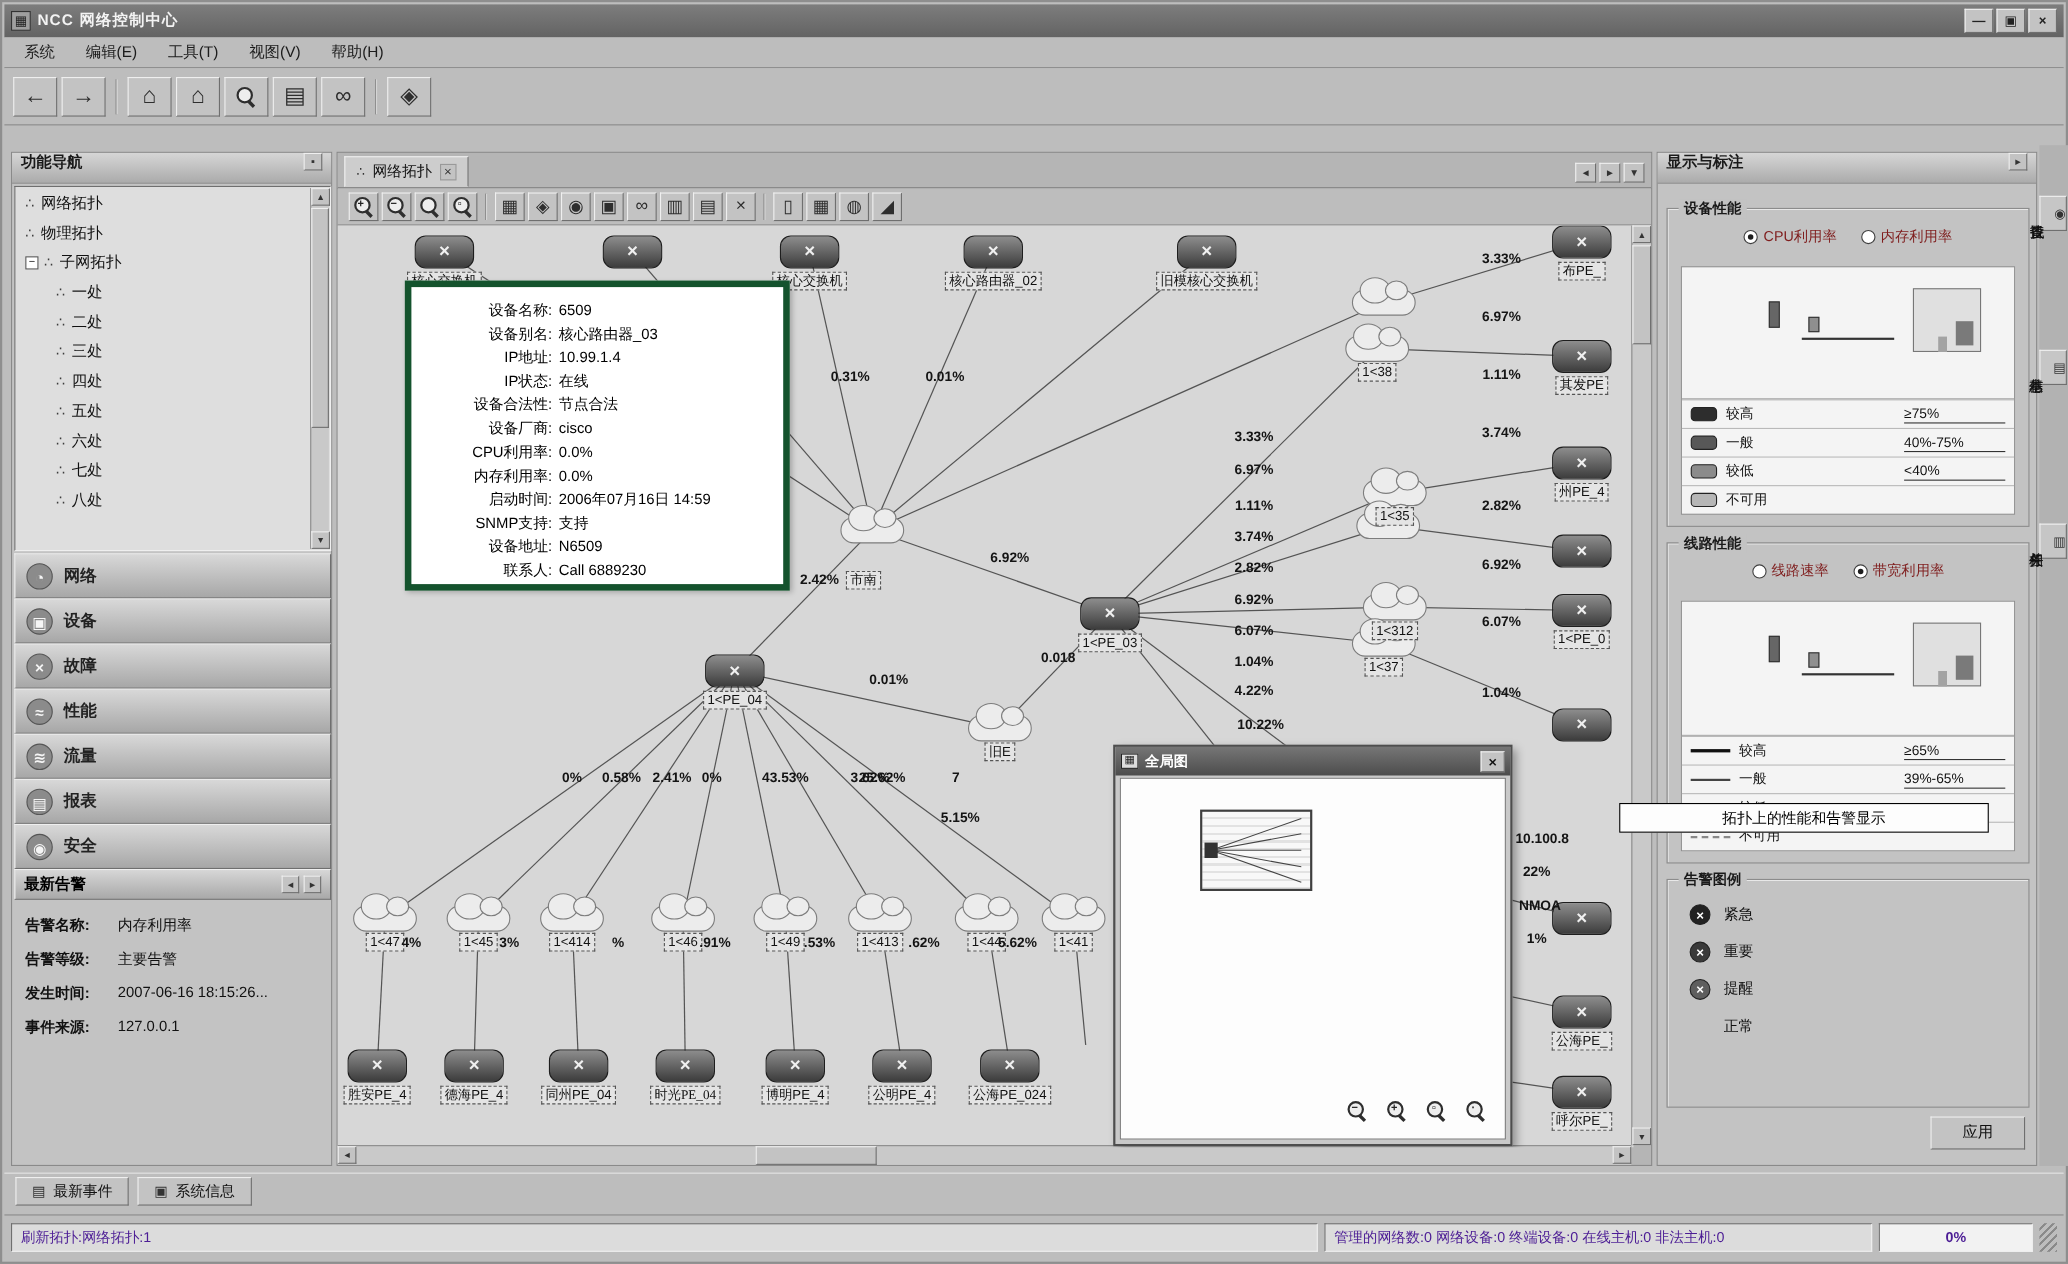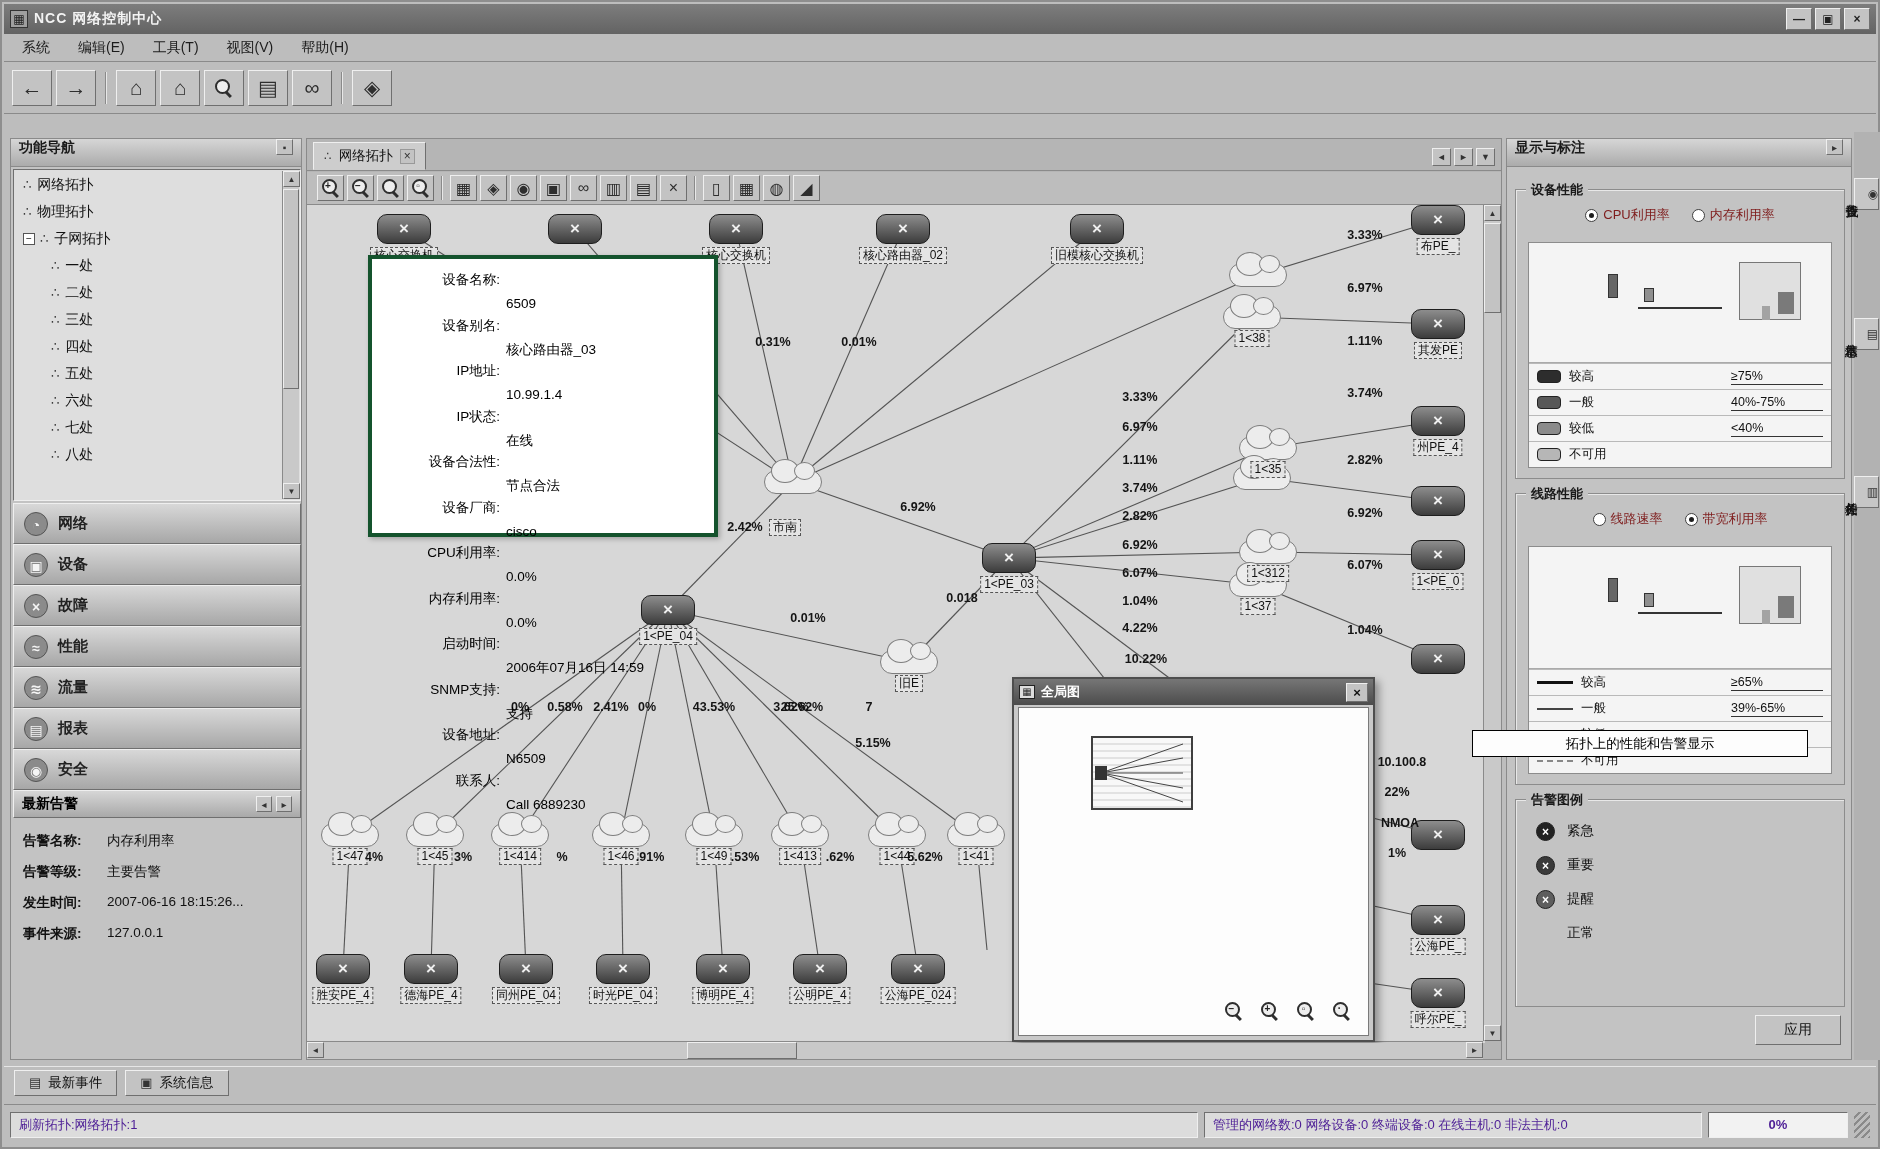--- a/index.html
+++ b/index.html
@@ -85,24 +85,24 @@
   .cloud::before{content:"";position:absolute;left:6px;top:-12px;width:26px;height:22px;background:#ececec;border:1px solid #7d7d7d;border-radius:50%;}
   .cloud::after{content:"";position:absolute;left:29px;top:-9px;width:19px;height:16px;background:#ececec;border:1px solid #7d7d7d;border-radius:50%;}
   .router{position:absolute;transform:translate(-50%,-50%);width:54px;height:30px;z-index:3;
     background:linear-gradient(180deg,#8d8d8d,#3c3c3c);border:1px solid #1e1e1e;border-radius:10px;
     color:#f0f0f0;font-weight:bold;font-size:17px;line-height:27px;text-align:center;}
   .router::after{content:"×";}
   .nlabel{position:absolute;transform:translate(-50%,0);background:#e4e4e4;border:1px dashed #555;
     padding:0 3px;font-size:12px;line-height:15px;white-space:nowrap;color:#111;z-index:4;}
   .pct{position:absolute;transform:translate(-50%,-50%);font-size:12.5px;font-weight:bold;color:#141414;white-space:nowrap;z-index:5;}
   #device-tooltip{position:absolute;left:61px;top:50px;width:350px;height:282px;background:#ffffff;
-    border:4px solid #14532d;padding:10px 6px;z-index:30;box-shadow:2px 2px 5px rgba(0,0,0,.25);}
+    border:6px solid #14532d;padding:10px 6px;z-index:30;box-shadow:2px 2px 5px rgba(0,0,0,.25);}
   .tt-row{display:flex;line-height:21.5px;font-size:13.5px;color:#000;}
   .tt-l{width:122px;text-align:right;}
-  .tt-v{margin-left:6px;white-space:nowrap;margin-top:24px;}
+  .tt-v{margin-left:6px;white-space:nowrap;}
 
   
   #overview{position:absolute;left:705px;top:472px;width:363px;height:365px;background:#c9c9c9;
     border:2px solid #4e4e4e;z-index:40;box-shadow:4px 4px 8px rgba(0,0,0,.35);}
   #ov-title{height:26px;background:linear-gradient(180deg,#767676,#4c4c4c);color:#fff;display:flex;align-items:center;gap:6px;padding:0 5px;font-size:13px;font-weight:bold;}
   #ov-icon{width:16px;height:14px;background:#ddd;border:1px solid #222;color:#222;font-size:10px;line-height:12px;text-align:center;}
   #ov-close{margin-left:auto;width:22px;height:19px;color:#111;font-size:13px;font-weight:bold;display:flex;align-items:center;justify-content:center;}
   #ov-body{position:absolute;left:4px;right:4px;top:28px;bottom:4px;background:#fdfdfd;border:1px solid #7a7a7a;}
   #ov-thumb{position:absolute;left:72px;top:28px;width:102px;height:74px;border:2px solid #3f3f3f;
     background:repeating-linear-gradient(0deg,#e2e2e2 0 2px,#f8f8f8 2px 7px);}
@@ -488,21 +488,21 @@
           <div class="nlabel" style="left: 590px; top: 643px;">1&lt;44</div>
           <div class="cloud" style="left: 669px; top: 630px;"></div>
           <div class="nlabel" style="left: 669px; top: 643px;">1&lt;41</div>
           <div class="router" style="left: 36px; top: 764px;"></div>
           <div class="nlabel" style="left: 36px; top: 782px;">胜安PE_4</div>
           <div class="router" style="left: 124px; top: 764px;"></div>
           <div class="nlabel" style="left: 124px; top: 782px;">德海PE_4</div>
           <div class="router" style="left: 219px; top: 764px;"></div>
           <div class="nlabel" style="left: 219px; top: 782px;">同州PE_04</div>
           <div class="router" style="left: 316px; top: 764px;"></div>
-          <div class="nlabel" style="left: 316px; top: 782px;">时光PE_04</div>
+          <div class="nlabel" style="left: 316px; top: 782px; font-family: Liberation Serif, serif;">时光PE_04</div>
           <div class="router" style="left: 416px; top: 764px;"></div>
           <div class="nlabel" style="left: 416px; top: 782px;">博明PE_4</div>
           <div class="router" style="left: 513px; top: 764px;"></div>
           <div class="nlabel" style="left: 513px; top: 782px;">公明PE_4</div>
           <div class="router" style="left: 611px; top: 764px;"></div>
           <div class="nlabel" style="left: 611px; top: 782px;">公海PE_024</div>
           <div class="router" style="left: 1131px; top: 15px;"></div>
           <div class="nlabel" style="left: 1131px; top: 33px;">布PE_</div>
           <div class="router" style="left: 1131px; top: 119px;"></div>
           <div class="nlabel" style="left: 1131px; top: 137px;">其发PE</div>

